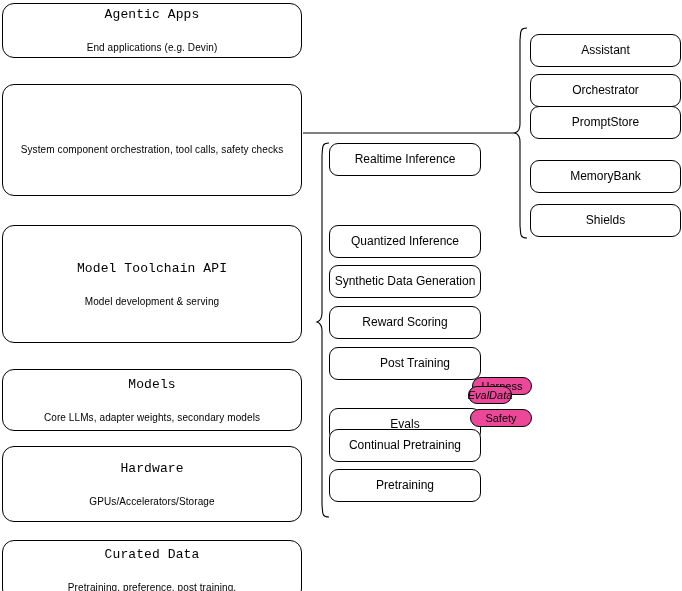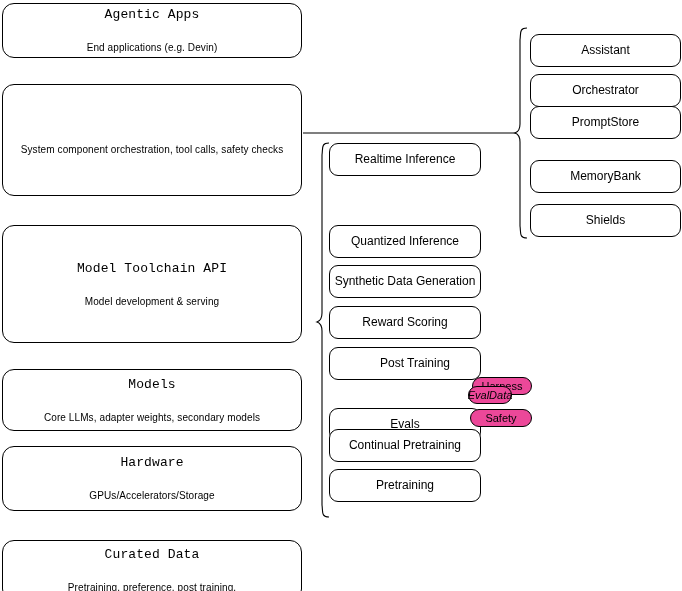--- a/index.html
+++ b/index.html
@@ -116,21 +116,21 @@
   <div class="node layer" style="top:225px; height:118px;">
     <div class="title">Model Toolchain API</div>
     <div class="subtitle">Model development &amp; serving</div>
   </div>
 
   <div class="node layer" style="top:369px; height:62px;">
     <div class="title">Models</div>
     <div class="subtitle">Core LLMs, adapter weights, secondary models</div>
   </div>
 
-  <div class="node layer" style="top:446px; height:65px;">
+  <div class="node layer" style="top:446px; height:76px;">
     <div class="title">Hardware</div>
     <div class="subtitle">GPUs/Accelerators/Storage</div>
   </div>
 
   <div class="node layer" style="top:540px; height:61px;">
     <div class="title">Curated Data</div>
     <div class="subtitle">Pretraining, preference, post training.</div>
   </div>
 
   <div class="node pill pill-mid" style="top:143px;">

